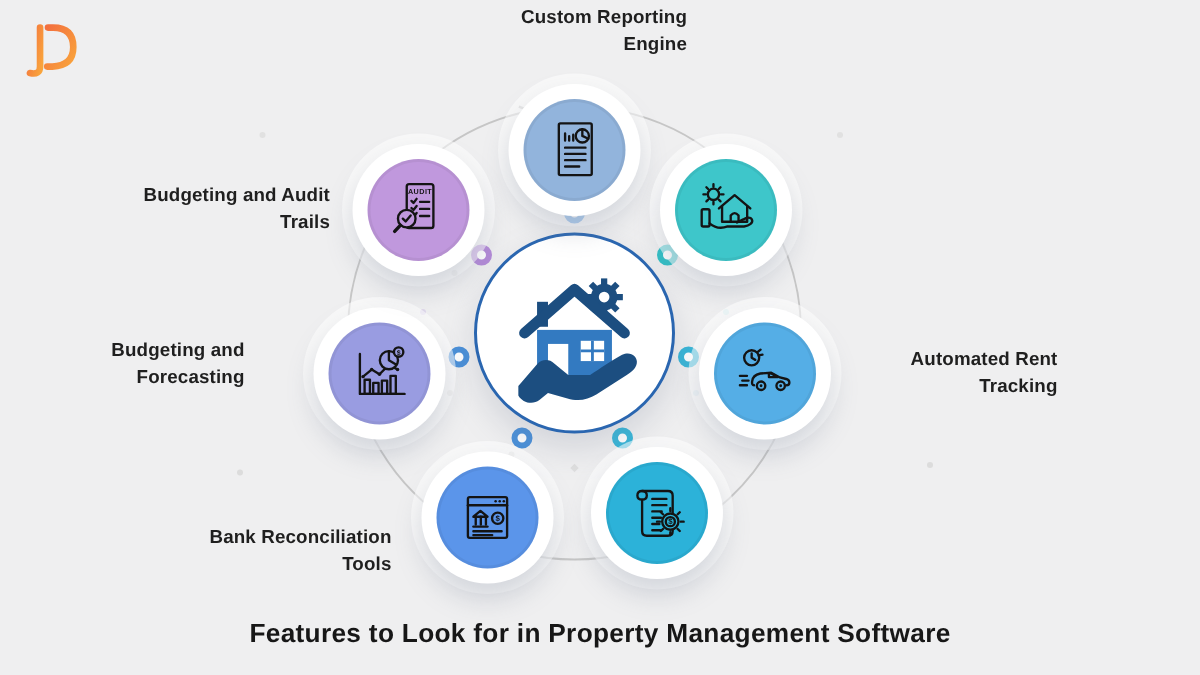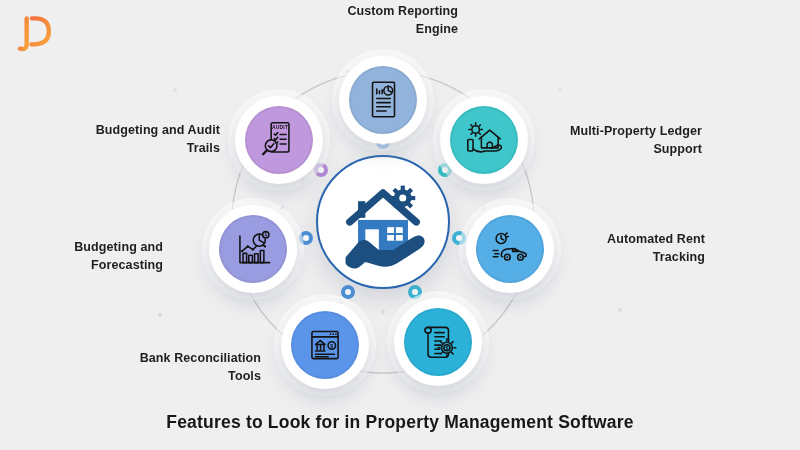--- a/index.html
+++ b/index.html
@@ -40,21 +40,21 @@
   .icon-txt{font-family:"Liberation Sans",sans-serif;font-weight:700;fill:#141414;}
   
   .n0{left:339px;top:56px;}  .n1{left:440px;top:96px;}  .n2{left:466px;top:205px;}
   .n3{left:394px;top:298px;} .n4{left:281px;top:301px;} .n5{left:209px;top:205px;}
   .n6{left:235px;top:96px;}
   .d0{left:376px;top:135px;} .d1{left:438px;top:163px;} .d2{left:452px;top:231px;}
   .d3{left:408px;top:285px;} .d4{left:341px;top:285px;} .d5{left:299px;top:231px;}
   .d6{left:314px;top:163px;}
   .l0{left:308px;top:3px;width:150px;}   .l1{left:532px;top:123px;width:170px;}
   .l2{left:575px;top:231px;width:130px;} .l3{left:518px;top:349px;width:130px;}
-  .l4{left:111px;top:350px;width:150px;} .l5{left:53px;top:239px;width:110px;}
+  .l4{left:111px;top:350px;width:150px;} .l5{left:53px;top:225px;width:110px;}
   .l6{left:60px;top:122px;width:160px;}
 </style>
 </head>
 <body>
 
 <div class="canvas">
 
   <svg class="decor-layer" width="800" height="450">
     <defs>
       <marker id="ah" markerWidth="9" markerHeight="9" refX="6.2" refY="4.5" orient="auto">
@@ -255,21 +255,20 @@
 
   <div class="ring-dot d0" style="border-color: rgb(74, 144, 217);"></div>
   <div class="ring-dot d1" style="border-color: rgb(47, 192, 198);"></div>
   <div class="ring-dot d2" style="border-color: rgb(56, 182, 216);"></div>
   <div class="ring-dot d3" style="border-color: rgb(56, 182, 216);"></div>
   <div class="ring-dot d4" style="border-color: rgb(74, 144, 217);"></div>
   <div class="ring-dot d5" style="border-color: rgb(74, 144, 217);"></div>
   <div class="ring-dot d6" style="border-color: rgb(180, 138, 216);"></div>
 
   <div class="f-label l0">Custom Reporting Engine</div>
-  <div class="f-label l1">Multi-Property Ledger Support</div>
   <div class="f-label l2">Automated Rent Tracking</div>
   <div class="f-label l4">Bank Reconciliation Tools</div>
   <div class="f-label l5">Budgeting and Forecasting</div>
   <div class="f-label l6">Budgeting and Audit Trails</div>
 
   <div class="title">Features to Look for in Property Management Software</div>
 
 </div>
 
 </body></html>

